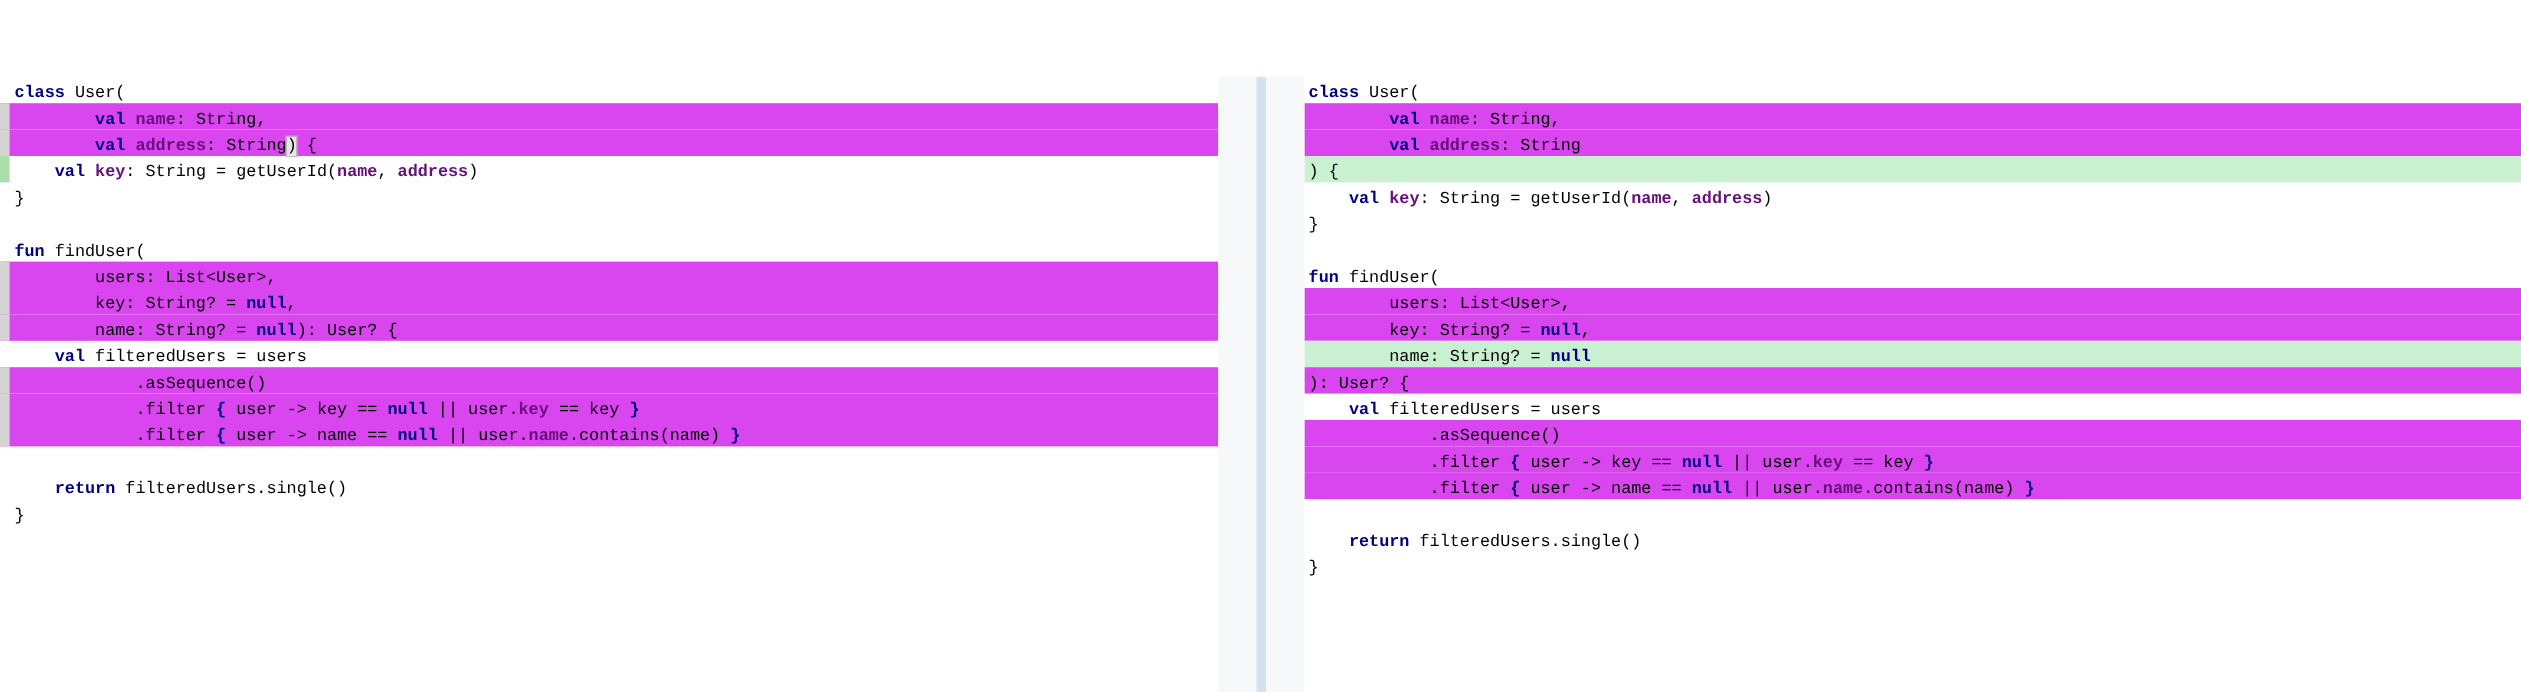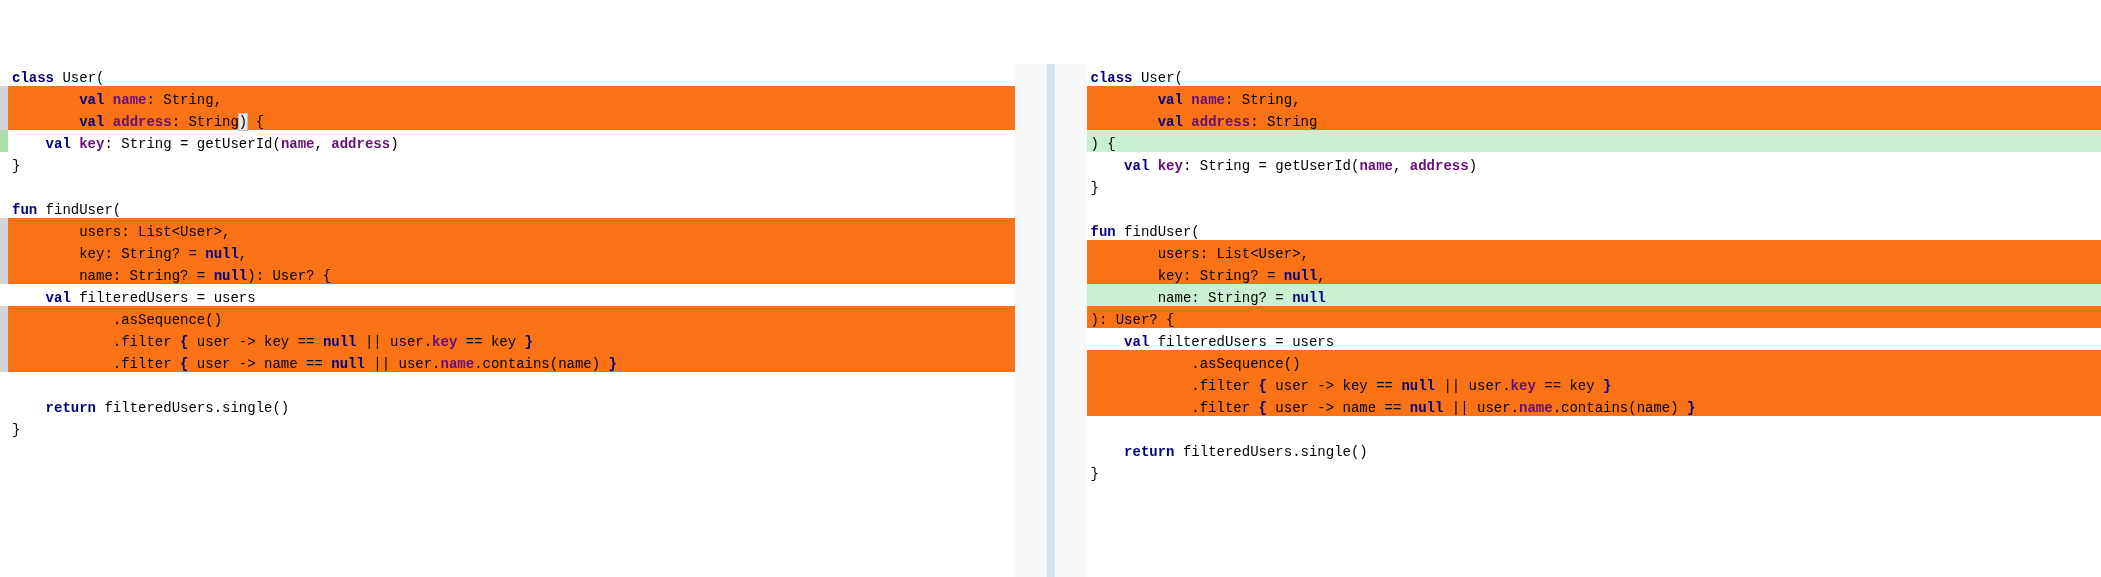--- a/index.html
+++ b/index.html
@@ -41,21 +41,21 @@
   }
   .lcontent {
     padding-left: 4px;
     flex: 1;
   }
   .marker {
     width: 8px;
     height: 22px;
     flex-shrink: 0;
   }
-  .bg-mod { background: #f97316; }
+  .bg-mod { background: #d946ef; }
   .bg-add { background: #c9f0d0; }
   .marker-mod { background: #d4d4d4; }
   .marker-add-line { background: #aadeaa; }
   
   .kw { color: #000080; font-weight: bold; }
   .ident { color: #000000; }
   .prop { color: #660e7a; font-weight: bold; }
   .func { color: #000000; }
   .caret-hl { background: #e6e6e6; outline: 1px solid #bdbdbd; }
 </style>

